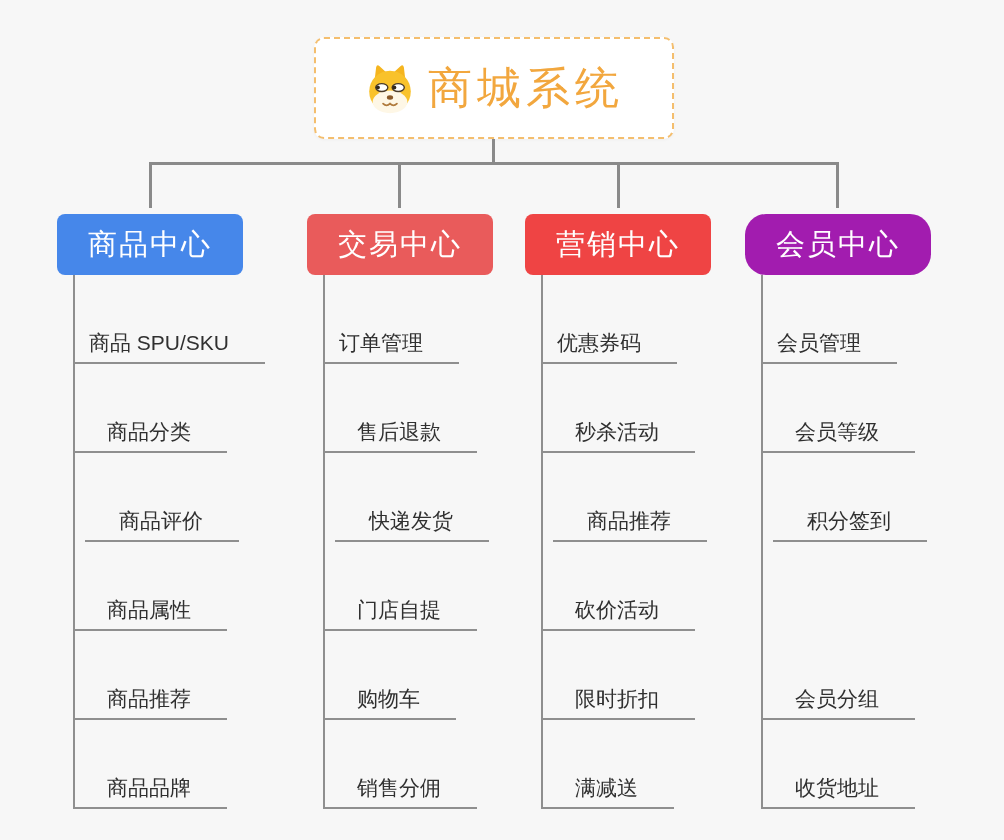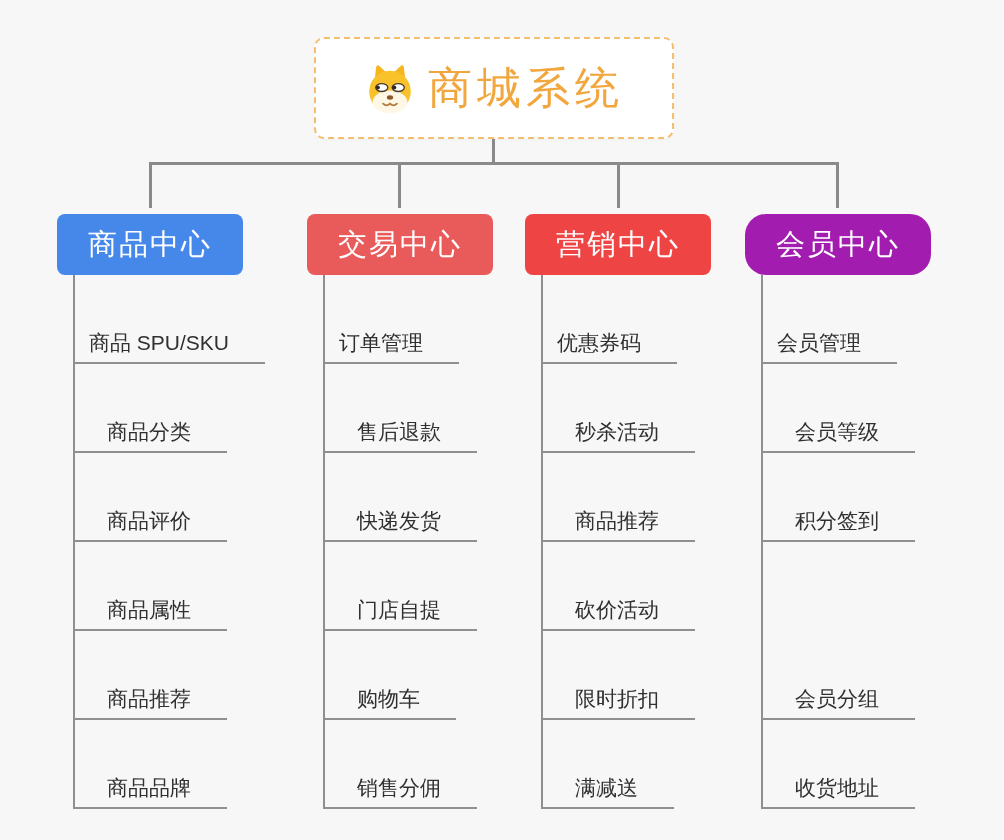--- a/index.html
+++ b/index.html
@@ -57,21 +57,21 @@
   }
   .item {
     position: absolute; left: 16px;
     font-size: 21px; line-height: 26px; color: #303030;
     padding: 0 36px 6px 34px;
     border-bottom: 2px solid #8f8f8f;
     white-space: nowrap;
   }
   .item.r0 { top: 116px; padding-left: 16px; }
   .item.r1 { top: 205px; }
-  .item.r2 { top: 294px; }
+  .item.r2 { top: 294px; margin-left: 12px; }
   .item.r3 { top: 383px; }
   .item.r4 { top: 472px; }
   .item.r5 { top: 561px; text-align: center; }
 </style>
 </head>
 <body>
 
 <div class="canvas">
 
   <div class="root-node" style="border-color: rgb(244, 190, 110);">

